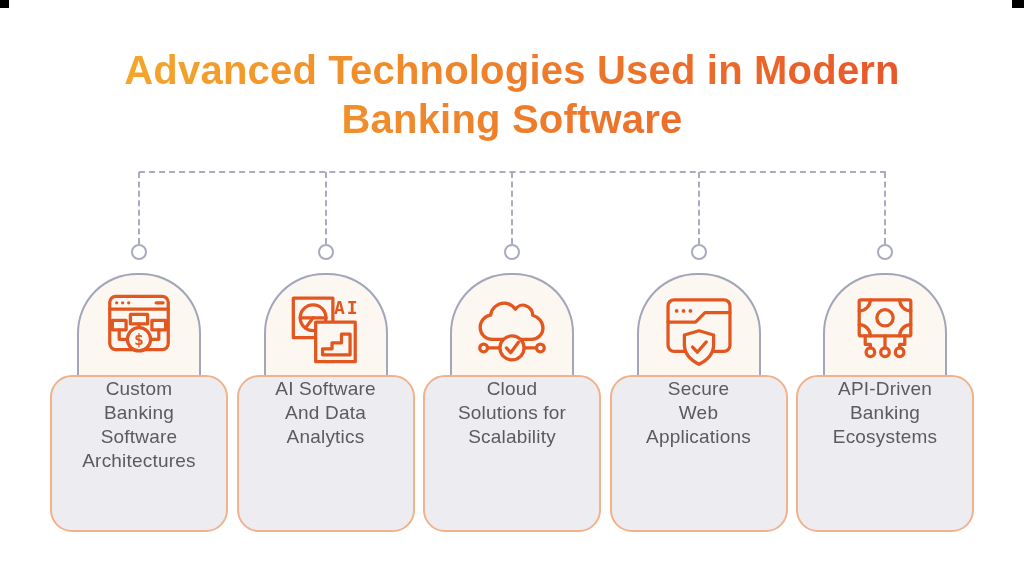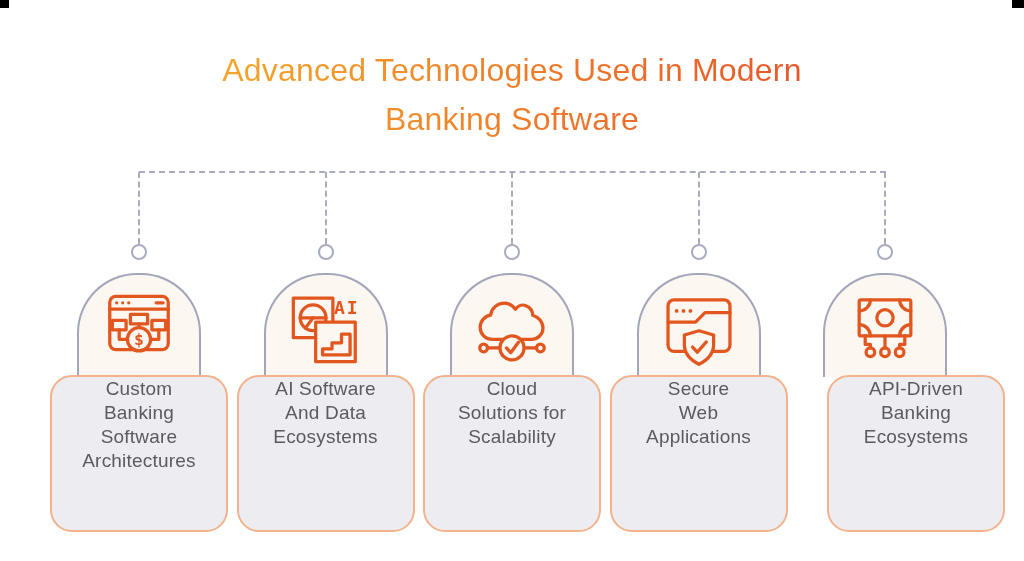--- a/index.html
+++ b/index.html
@@ -6,21 +6,21 @@
   .canvas{
     position:relative;width:1024px;height:561px;background:#ffffff;overflow:hidden;
     font-family:"Liberation Sans",sans-serif;
   }
   .crop-mark{position:absolute;background:#000;}
   .crop-mark.left{left:0;top:0;width:9px;height:8px;}
   .crop-mark.right{right:0;top:0;width:12px;height:8px;}
 
   .title{
     position:absolute;top:46px;left:0;right:0;margin:0 auto;width:fit-content;
-    font-size:32px;font-weight:400;line-height:49px;text-align:center;
+    font-size:40px;font-weight:700;line-height:49px;text-align:center;
     white-space:pre-line;letter-spacing:.2px;
     background:linear-gradient(90deg,var(--title-gradient-start,#F4A62B),var(--title-gradient-end,#E8572A));
     -webkit-background-clip:text;background-clip:text;
     color:transparent;-webkit-text-fill-color:transparent;
   }
 
   .hdash{position:absolute;top:171px;left:139px;width:747px;height:0;
     border-top:2px dashed var(--connector,#A9ACC0);}
   .vdash{position:absolute;top:172px;width:0;height:72px;
     border-left:2px dashed var(--connector,#A9ACC0);}
@@ -78,33 +78,33 @@
 
   <div class="card" style="left:50px">
     <div class="card-label">Custom
 Banking
 Software
 Architectures</div>
   </div>
   <div class="card" style="left:236.5px">
     <div class="card-label">AI Software
 And Data
-Ecosystems</div>
+Analytics</div>
   </div>
   <div class="card" style="left:609.5px">
     <div class="card-label">Secure
 Web
 Applications</div>
   </div>
   <div class="card" style="left:423px">
     <div class="card-label">Cloud
 Solutions for
 Scalability</div>
   </div>
-  <div class="card" style="left:827px">
+  <div class="card" style="left:796px">
     <div class="card-label">API-Driven
 Banking
 Ecosystems</div>
   </div>
 
   <div class="icon-box" style="left:96px">
     <svg class="icon-svg" viewBox="0 0 100 100">
       <rect x="16" y="12" width="68" height="62" rx="7"></rect>
       <line x1="16" y1="27" x2="84" y2="27"></line>
       <circle class="fill-dot" cx="24" cy="19.5" r="1.9"></circle>

